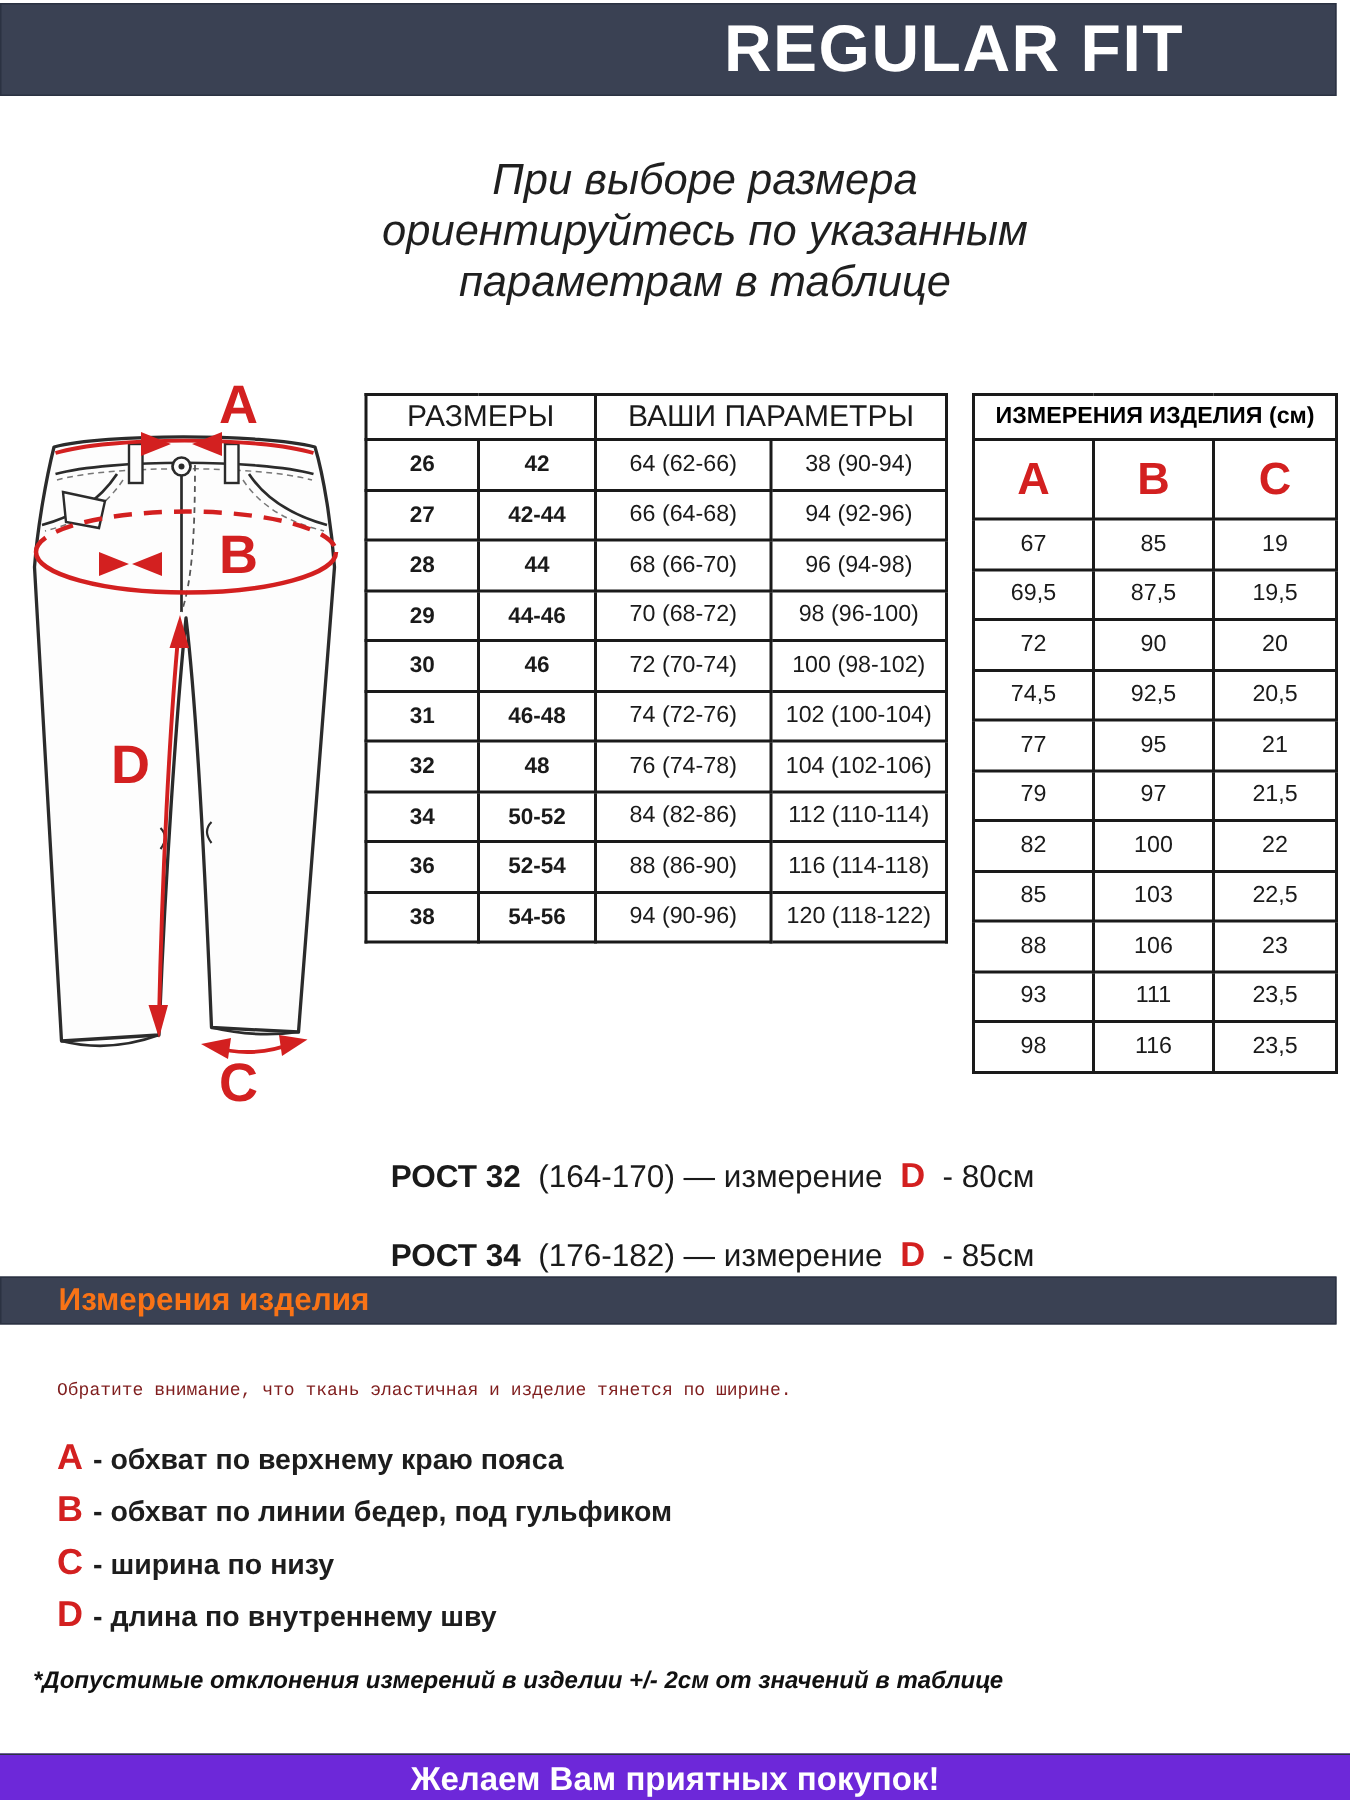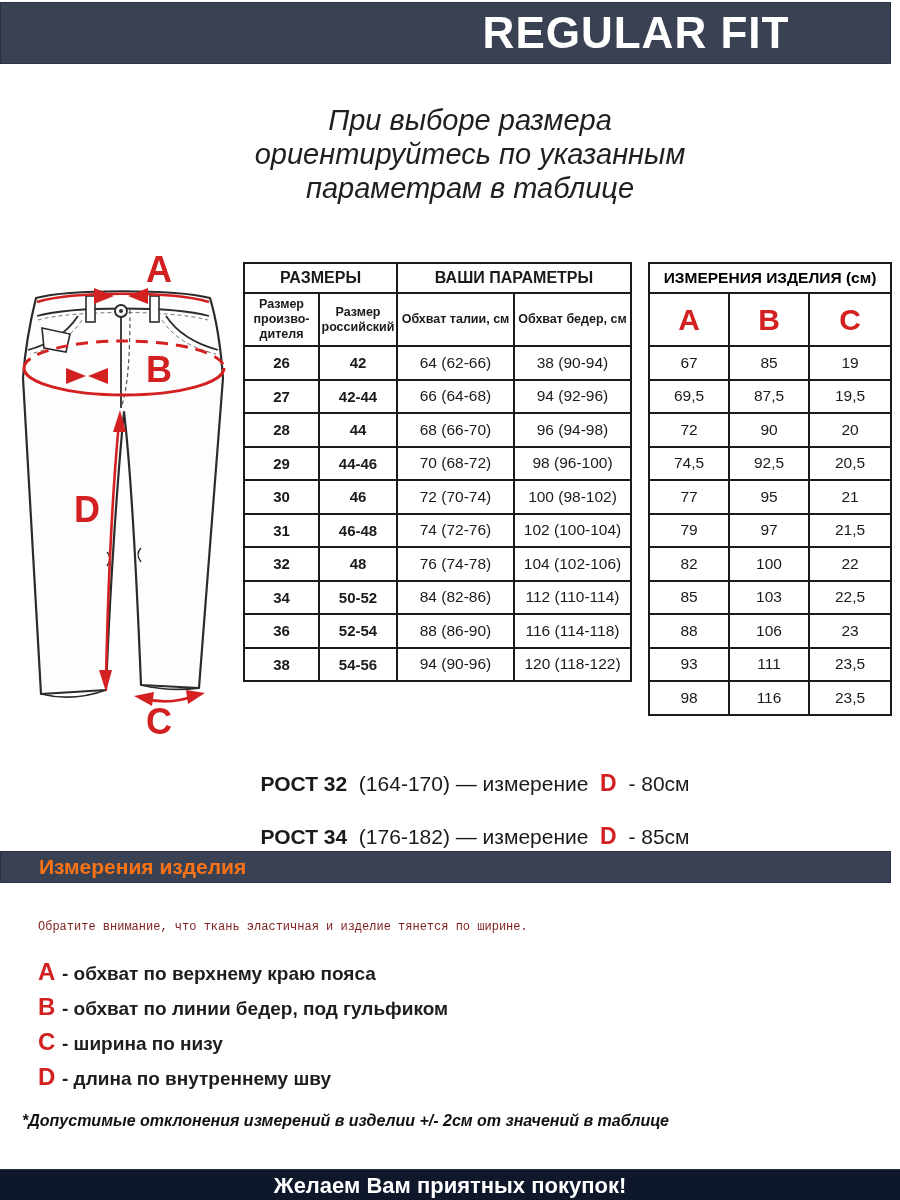--- a/index.html
+++ b/index.html
@@ -20,21 +20,21 @@
   .intro{
     position:absolute;left:120px;top:103px;width:700px;text-align:center;
     font-style:italic;font-size:29px;line-height:34px;color:#1f1f1f;font-weight:500;
   }
   
   .jeans{position:absolute;left:8px;top:256px;}
   
   table{border-collapse:collapse;table-layout:fixed;}
   td,th{border:2px solid #1a1a1a;text-align:center;vertical-align:middle;padding:0;}
   .size-table{position:absolute;left:243px;top:262px;width:387px;}
-  .size-table .h1 th{height:28px;font-size:16px;font-weight:bold;}
+  .size-table .h1 th{height:28px;font-size:20px;font-weight:normal;}
   .size-table .h2 td{height:51px;font-size:12.5px;font-weight:bold;line-height:1.2;white-space:pre-line;}
   .size-table tbody td{height:31.5px;font-size:15.5px;}
   .size-table tbody td:nth-child(-n+2){font-weight:bold;font-size:15px;}
   .product-table{position:absolute;left:648px;top:262px;width:242px;}
   .product-table .h1 th{height:28px;font-size:15.5px;font-weight:bold;color:#000000;}
   .product-table .h2 td{height:51px;font-size:30px;font-weight:bold;color:#d32020;}
   .product-table tbody td{height:31.5px;font-size:15.5px;}
   
   .rost{position:absolute;left:235px;top:750px;width:480px;text-align:center;}
   .rost .row{height:33px;font-size:21px;margin-top:20px;}
@@ -54,21 +54,21 @@
   .legend .lrow{display:flex;align-items:baseline;height:35px;}
   .legend .letter{width:24px;font-size:24px;font-weight:bold;color:#d32020;}
   .legend .ltext{font-size:19px;font-weight:bold;color:#1d1d1d;}
   .disclaimer{
     position:absolute;left:22px;top:1112px;width:870px;
     font-size:16px;font-weight:bold;font-style:italic;color:#111;
   }
   
   .footer-band{
     position:absolute;left:0;top:1169px;width:900px;height:31px;
-    background:#0f172a;border-top:1px solid #2b3242;box-sizing:border-box;
+    background:#6d28d9;border-top:1px solid #2b3242;box-sizing:border-box;
   }
   .footer-band .label{
     position:absolute;left:0;width:100%;top:3px;text-align:center;
     font-size:22px;font-weight:bold;color:#ffffff;
   }
 </style>
 </head>
 <body>
 
 <div class="top-banner">
@@ -143,29 +143,20 @@
   <colgroup>
       <col style="width:75px">
       <col style="width:78px">
       <col style="width:117px">
       <col style="width:117px">
     </colgroup>
   <thead>
     <tr class="h1">
       <th colspan="2">РАЗМЕРЫ</th>
       <th colspan="2">ВАШИ ПАРАМЕТРЫ</th>
-    </tr>
-    <tr class="h2">
-      <td>Размер
-произво-
-дителя</td>
-      <td>Размер
-российский</td>
-      <td>Обхват талии, см</td>
-      <td>Обхват бедер, см</td>
     </tr>
   </thead>
   <tbody>
       <tr>
         <td>26</td>
         <td>42</td>
         <td>64 (62-66)</td>
         <td>38 (90-94)</td>
       </tr>
       <tr>

